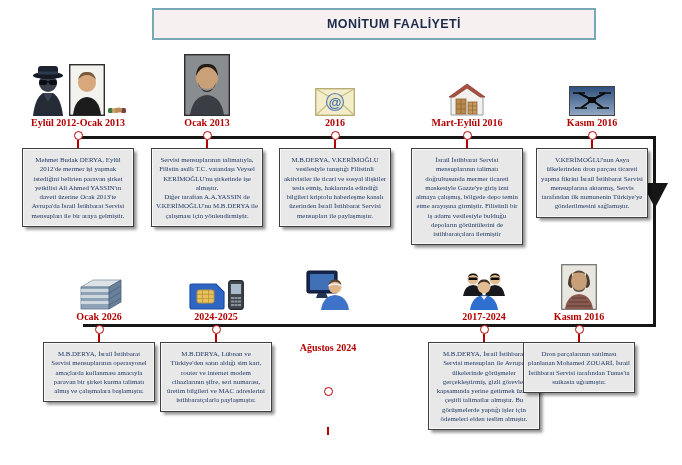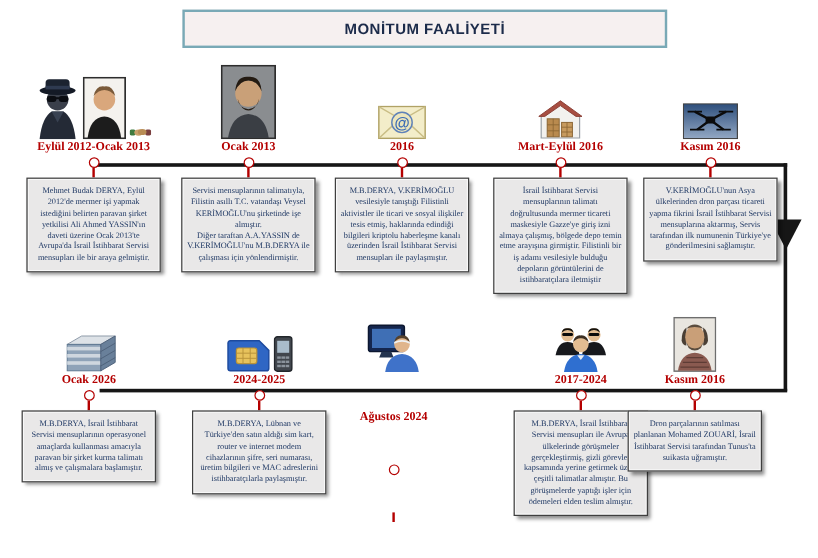--- a/index.html
+++ b/index.html
@@ -1,20 +1,20 @@
 <!DOCTYPE html>
 <html><head>
 <meta charset="utf-8">
 <style>
   html,body{margin:0;padding:0;background:#fff;}
   #stage{position:relative;width:682px;height:465px;background:#ffffff;overflow:hidden;
          font-family:"Liberation Serif",serif;}
   
   .title-box{position:absolute;left:152px;top:8px;width:400px;height:28px;
-     background:#f6f0f0;border:2px solid #79a9b6;display:flex;align-items:center;justify-content:center;}
+     background:#f6f0f0;border:2px solid #79a9b6;display:flex;align-items:center;justify-content:center;padding-left:40px;}
   .title-box span{font-family:"Liberation Sans",sans-serif;font-weight:bold;font-size:12.5px;
      color:#1c2b4a;letter-spacing:.4px;}
   
   .tl{position:absolute;background:#161616;}
   #tl-top{left:78px;top:136px;width:578px;height:3px;}
   #tl-right{left:653px;top:136px;width:3px;height:190px;}
   #tl-bottom{left:83px;top:324px;width:573px;height:3px;}
   #tl-arrow{position:absolute;left:642px;top:183px;width:0;height:0;
      border-left:13px solid transparent;border-right:13px solid transparent;border-top:25px solid #161616;}
   
@@ -25,21 +25,21 @@
   .col.top .icon-area{height:72px;}
   .col.bottom .icon-area{height:58px;}
   .date{font-size:10px;font-weight:bold;color:#b40000;line-height:13px;text-align:center;white-space:nowrap;}
   .dot{width:7px;height:7px;border:1.6px solid #b40000;background:#fff;border-radius:50%;margin-top:2px;}
   .stem{width:1.6px;height:8px;background:#b40000;}
   .evbox{width:112px;box-sizing:border-box;background:#e9e8e8;border:1.4px solid #3f3f3f;
      box-shadow:2.5px 2.5px 3px rgba(0,0,0,.45), inset 0 0 0 1px #f8f8f8;
      padding:6px 4px;font-size:6.9px;line-height:1.34;color:#1f3864;text-align:center;white-space:pre-line;}
   
   #tc1{left:18px;}#tc2{left:147px;}#tc3{left:275px;}#tc4{left:407px;align-items:center;}#tc5{left:532px;}
-  #bc1{left:14px;}#bc2{left:156px;}#bc3{left:268px;gap:31px;}#bc4{left:424px;}#bc5{left:519px;}
+  #bc1{left:39px;}#bc2{left:156px;}#bc3{left:268px;gap:31px;}#bc4{left:424px;}#bc5{left:519px;}
   svg{display:block;}
 </style>
 </head>
 <body>
 
 <div id="stage">
 
   <div class="title-box">
     <span>MONİTUM FAALİYETİ</span>
   </div>

